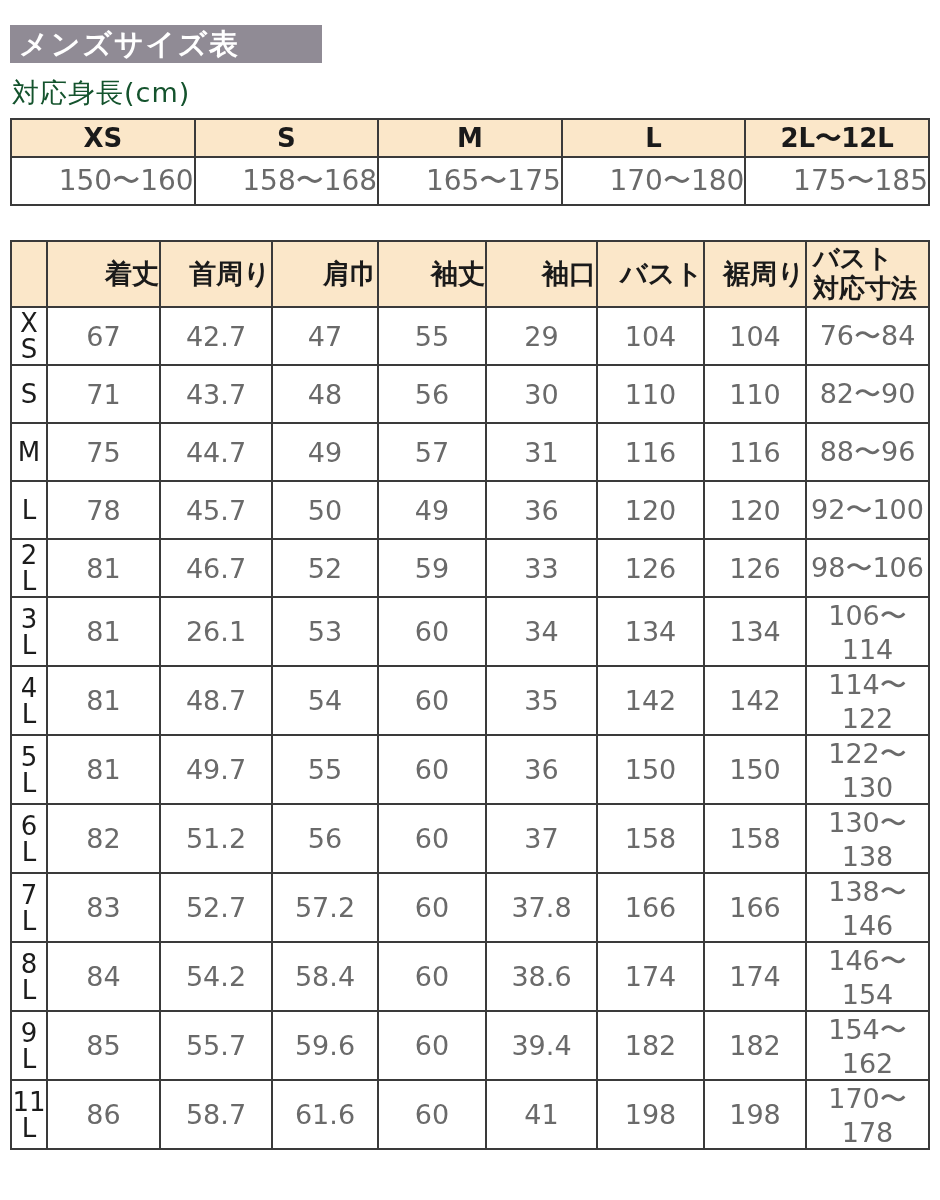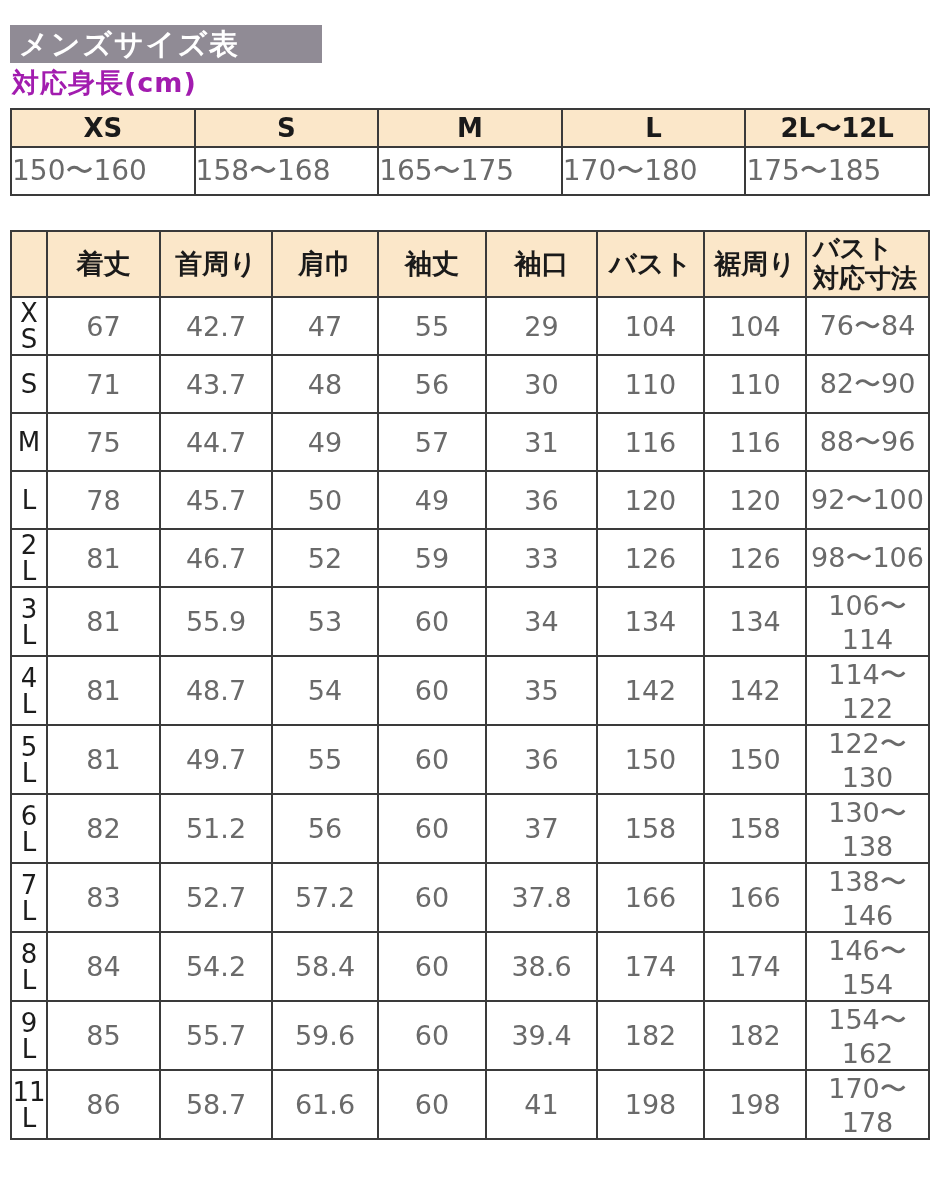--- a/index.html
+++ b/index.html
@@ -24,23 +24,23 @@
     line-height: 38px;
     background: #908b95;
     color: #ffffff;
     font-size: 29px;
     font-weight: bold;
     padding-left: 9px;
     letter-spacing: 2px;
   }
   .caption {
     font-size: 27px;
-    font-weight: bold;
-    color: #a21caf;
-    margin: 2px 0 7px 2px;
+    font-weight: normal;
+    color: #14532d;
+    margin: 12px 0 7px 2px;
     letter-spacing: 1px;
   }
   table {
     border-collapse: collapse;
     table-layout: fixed;
   }
   table.height-table {
     width: 920px;
   }
   table.height-table th {
@@ -53,35 +53,35 @@
     text-align: center;
     padding: 0;
     margin-top: 36px;
   }
   table.height-table td {
     background: #ffffff;
     border: 2px solid #3a3a3a;
     height: 46px;
     font-size: 28px;
     color: #6a6a6a;
-    text-align: left;
+    text-align: right;
     padding: 0;
   }
   table.size-table {
     width: 918px;
     margin-top: 34px;
   }
   table.size-table thead th {
     background: #fbe7c9;
     border: 2px solid #3a3a3a;
     height: 64px;
     font-size: 27px;
     font-weight: bold;
     color: #1a1a1a;
-    text-align: center;
+    text-align: right;
     padding: 0;
   }
   table.size-table thead th.col-bust-range {
     text-align: left;
     padding-left: 6px;
     white-space: pre-line;
     line-height: 1.15;
     font-size: 26px;
   }
   table.size-table tbody th.row-label {
@@ -216,21 +216,21 @@
           <td>59</td>
           <td>33</td>
           <td>126</td>
           <td>126</td>
           <td>98〜106</td>
         </tr>
         <tr>
           <th class="row-label">3
 L</th>
           <td>81</td>
-          <td>55.9</td>
+          <td>26.1</td>
           <td>53</td>
           <td>60</td>
           <td>34</td>
           <td>134</td>
           <td>134</td>
           <td>106〜114</td>
         </tr>
         <tr>
           <th class="row-label">4
 L</th>

